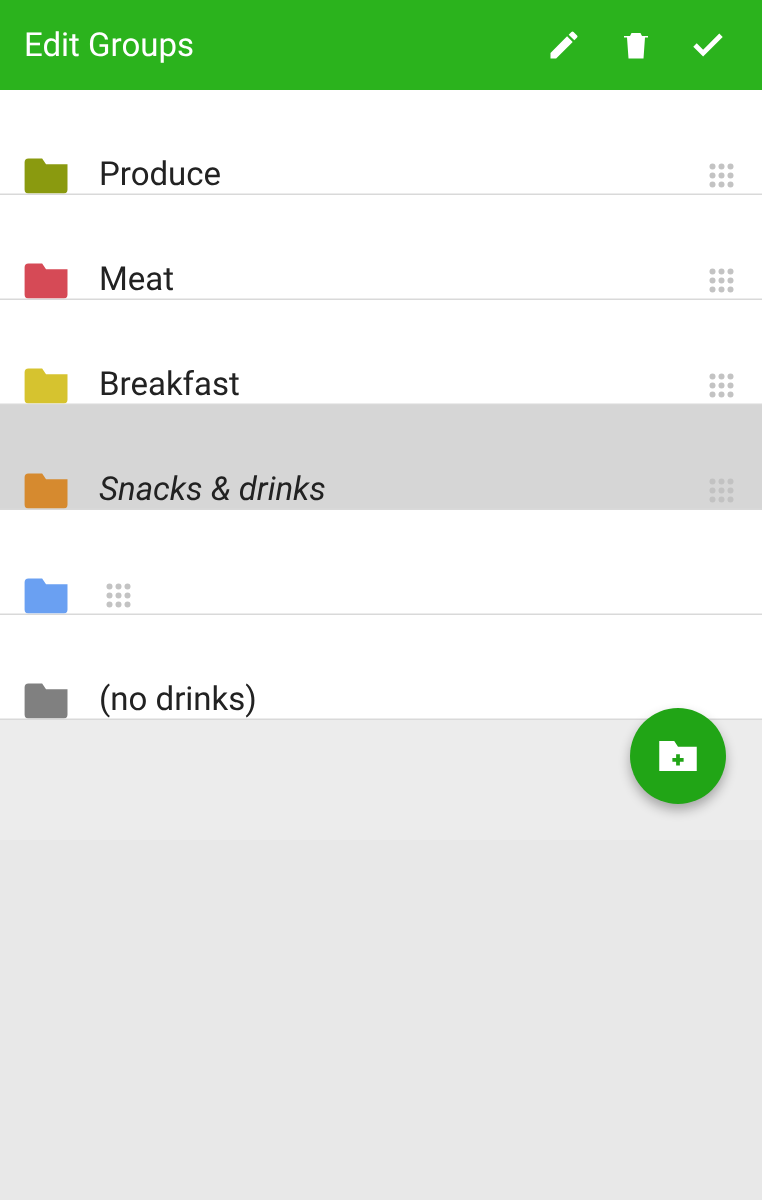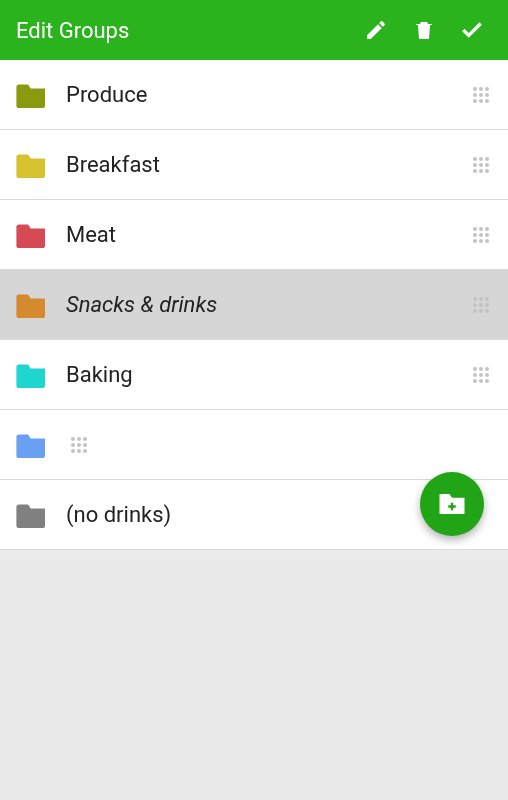--- a/index.html
+++ b/index.html
@@ -23,21 +23,21 @@
     display: flex;
     align-items: center;
     justify-content: center;
     cursor: pointer;
   }
   .list {
     background: #fff;
   }
   .row {
     display: flex;
-    align-items: center;
+    align-items: flex-end;
     height: 70px;
     padding: 0 16px;
     border-bottom: 1px solid #d9d9d9;
     background: #fff;
   }
   .row.selected {
     background: #d6d6d6;
     font-style: italic;
   }
   .folder {
@@ -111,75 +111,58 @@
           <circle cx="7" cy="12" r="2" fill="#888"></circle>
           <circle cx="13" cy="12" r="2" fill="#888"></circle>
           <circle cx="19" cy="12" r="2" fill="#888"></circle>
           <circle cx="7" cy="18" r="2" fill="#888"></circle>
           <circle cx="13" cy="18" r="2" fill="#888"></circle>
           <circle cx="19" cy="18" r="2" fill="#888"></circle>
         </svg>
       </div>
       <div class="row">
         <svg class="folder" viewBox="0 0 24 20">
+          <path fill="#d64a56" d="M2 2h7l2 3h11v13a2 2 0 0 1-2 2H2a2 2 0 0 1-2-2V4a2 2 0 0 1 2-2z"></path>
+        </svg>
+        <div class="row-label">Meat</div>
+        <svg class="drag" viewBox="0 0 24 24">
+          <circle cx="7" cy="6" r="2" fill="#888"></circle>
+          <circle cx="13" cy="6" r="2" fill="#888"></circle>
+          <circle cx="19" cy="6" r="2" fill="#888"></circle>
+          <circle cx="7" cy="12" r="2" fill="#888"></circle>
+          <circle cx="13" cy="12" r="2" fill="#888"></circle>
+          <circle cx="19" cy="12" r="2" fill="#888"></circle>
+          <circle cx="7" cy="18" r="2" fill="#888"></circle>
+          <circle cx="13" cy="18" r="2" fill="#888"></circle>
+          <circle cx="19" cy="18" r="2" fill="#888"></circle>
+        </svg>
+      </div>
+      <div class="row">
+        <svg class="folder" viewBox="0 0 24 20">
           <path fill="#d6c32f" d="M2 2h7l2 3h11v13a2 2 0 0 1-2 2H2a2 2 0 0 1-2-2V4a2 2 0 0 1 2-2z"></path>
         </svg>
         <div class="row-label">Breakfast</div>
-        <svg class="drag" viewBox="0 0 24 24">
-          <circle cx="7" cy="6" r="2" fill="#888"></circle>
-          <circle cx="13" cy="6" r="2" fill="#888"></circle>
-          <circle cx="19" cy="6" r="2" fill="#888"></circle>
-          <circle cx="7" cy="12" r="2" fill="#888"></circle>
-          <circle cx="13" cy="12" r="2" fill="#888"></circle>
-          <circle cx="19" cy="12" r="2" fill="#888"></circle>
-          <circle cx="7" cy="18" r="2" fill="#888"></circle>
-          <circle cx="13" cy="18" r="2" fill="#888"></circle>
-          <circle cx="19" cy="18" r="2" fill="#888"></circle>
-        </svg>
-      </div>
-      <div class="row">
-        <svg class="folder" viewBox="0 0 24 20">
-          <path fill="#d64a56" d="M2 2h7l2 3h11v13a2 2 0 0 1-2 2H2a2 2 0 0 1-2-2V4a2 2 0 0 1 2-2z"></path>
-        </svg>
-        <div class="row-label">Meat</div>
         <svg class="drag" viewBox="0 0 24 24">
           <circle cx="7" cy="6" r="2" fill="#888"></circle>
           <circle cx="13" cy="6" r="2" fill="#888"></circle>
           <circle cx="19" cy="6" r="2" fill="#888"></circle>
           <circle cx="7" cy="12" r="2" fill="#888"></circle>
           <circle cx="13" cy="12" r="2" fill="#888"></circle>
           <circle cx="19" cy="12" r="2" fill="#888"></circle>
           <circle cx="7" cy="18" r="2" fill="#888"></circle>
           <circle cx="13" cy="18" r="2" fill="#888"></circle>
           <circle cx="19" cy="18" r="2" fill="#888"></circle>
         </svg>
       </div>
       <div class="row selected">
         <svg class="folder" viewBox="0 0 24 20">
           <path fill="#d68a2f" d="M2 2h7l2 3h11v13a2 2 0 0 1-2 2H2a2 2 0 0 1-2-2V4a2 2 0 0 1 2-2z"></path>
         </svg>
         <div class="row-label">Snacks &amp; drinks</div>
         <svg class="drag dim" viewBox="0 0 24 24">
-          <circle cx="7" cy="6" r="2" fill="#888"></circle>
-          <circle cx="13" cy="6" r="2" fill="#888"></circle>
-          <circle cx="19" cy="6" r="2" fill="#888"></circle>
-          <circle cx="7" cy="12" r="2" fill="#888"></circle>
-          <circle cx="13" cy="12" r="2" fill="#888"></circle>
-          <circle cx="19" cy="12" r="2" fill="#888"></circle>
-          <circle cx="7" cy="18" r="2" fill="#888"></circle>
-          <circle cx="13" cy="18" r="2" fill="#888"></circle>
-          <circle cx="19" cy="18" r="2" fill="#888"></circle>
-        </svg>
-      </div>
-      <div class="row">
-        <svg class="folder" viewBox="0 0 24 20">
-          <path fill="#1fd6cf" d="M2 2h7l2 3h11v13a2 2 0 0 1-2 2H2a2 2 0 0 1-2-2V4a2 2 0 0 1 2-2z"></path>
-        </svg>
-        <div class="row-label">Baking</div>
-        <svg class="drag" viewBox="0 0 24 24">
           <circle cx="7" cy="6" r="2" fill="#888"></circle>
           <circle cx="13" cy="6" r="2" fill="#888"></circle>
           <circle cx="19" cy="6" r="2" fill="#888"></circle>
           <circle cx="7" cy="12" r="2" fill="#888"></circle>
           <circle cx="13" cy="12" r="2" fill="#888"></circle>
           <circle cx="19" cy="12" r="2" fill="#888"></circle>
           <circle cx="7" cy="18" r="2" fill="#888"></circle>
           <circle cx="13" cy="18" r="2" fill="#888"></circle>
           <circle cx="19" cy="18" r="2" fill="#888"></circle>
         </svg>

